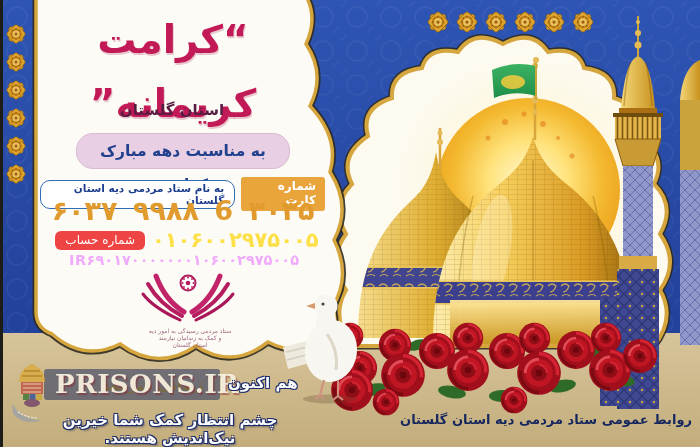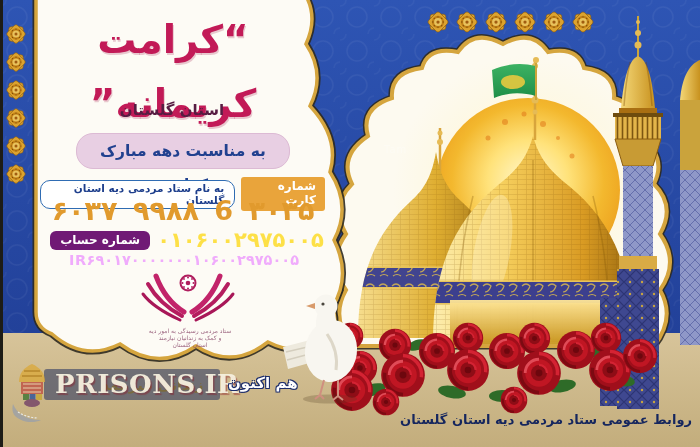--- a/index.html
+++ b/index.html
@@ -29,21 +29,21 @@
   .card-row{left:40px;top:177px;width:285px;display:flex;direction:rtl;
     justify-content:center;align-items:center;gap:6px;z-index:6;}
   .card-label{background:#e9a43b;color:#fff;font-size:12px;font-weight:bold;
     padding:2px 9px 4px;border-radius:3px;direction:rtl;}
   .card-holder{background:#fff;border:1.5px solid #2f6cb3;color:#1d3e8c;
     font-size:10.5px;font-weight:bold;padding:1px 10px 2px;border-radius:10px;direction:rtl;}
   .card-number{left:34px;top:195px;width:298px;text-align:center;direction:ltr;
     font-size:27px;font-weight:bold;color:#e19a2d;letter-spacing:1px;word-spacing:6px;z-index:6;}
   .account-row{left:46px;top:228px;width:282px;display:flex;direction:ltr;
     justify-content:center;align-items:center;gap:7px;z-index:6;}
-  .account-label{background:#701a75;color:#fff;font-size:12px;font-weight:bold;
+  .account-label{background:#ef4444;color:#fff;font-size:12px;font-weight:normal;
     padding:2px 10px 3px;border-radius:6px;direction:rtl;}
   .account-number{font-size:21px;font-weight:bold;color:#fde047;letter-spacing:1px;direction:ltr;}
   .iban{left:36px;top:252px;width:296px;text-align:center;direction:ltr;
     font-size:14.5px;font-weight:bold;color:#f0abfc;letter-spacing:.5px;z-index:6;}
   
   .diya-logo{left:140px;top:272px;z-index:6;}
   .diya-caption{left:120px;top:327px;width:140px;text-align:center;direction:rtl;
     font-size:6px;line-height:7px;color:#8b4a6b;z-index:6;opacity:.85;}
   
   .now-prefix{left:228px;top:374px;width:74px;text-align:left;direction:rtl;
@@ -392,20 +392,21 @@
     <div>و کمک به زندانیان نیازمند</div>
     <div>استان گلستان</div>
   </div>
 
   <div class="abs stock-wm">Tam</div>
 
   <div class="abs now-hidden">زندانی غیرعمد</div>
   <div class="abs wm-band"></div>
   <div class="abs wm-text">PRISONS.IR</div>
   <div class="abs now-prefix">هم اکنون</div>
+  <div class="abs appeal">چشم انتظار کمک شما خیرین نیک‌اندیش هستند.</div>
   <div class="abs credit">روابط عمومی ستاد مردمی دیه استان گلستان</div>
 
   <svg class="abs corner-emblem" width="46" height="72" viewBox="0 0 46 72">
     <path d="M23,4 C14,8 10,14 10,22 L36,22 C36,14 32,8 23,4 Z" fill="#d9a93c" opacity="0.9"></path>
     <path d="M13,16 H33 M15,11 H31" stroke="#b3801e" stroke-width="1.5"></path>
     <rect x="12" y="22" width="22" height="12" fill="#c05a4a"></rect>
     <path d="M14,24 H32 M14,28 H32 M14,32 H32" stroke="#e8d2b0" stroke-width="1"></path>
     <rect x="14" y="34" width="6" height="6" fill="#4a7a3a"></rect>
     <rect x="20.5" y="34" width="6" height="6" fill="#3a5a9a"></rect>
     <rect x="27" y="34" width="6" height="6" fill="#c8a83a"></rect>

